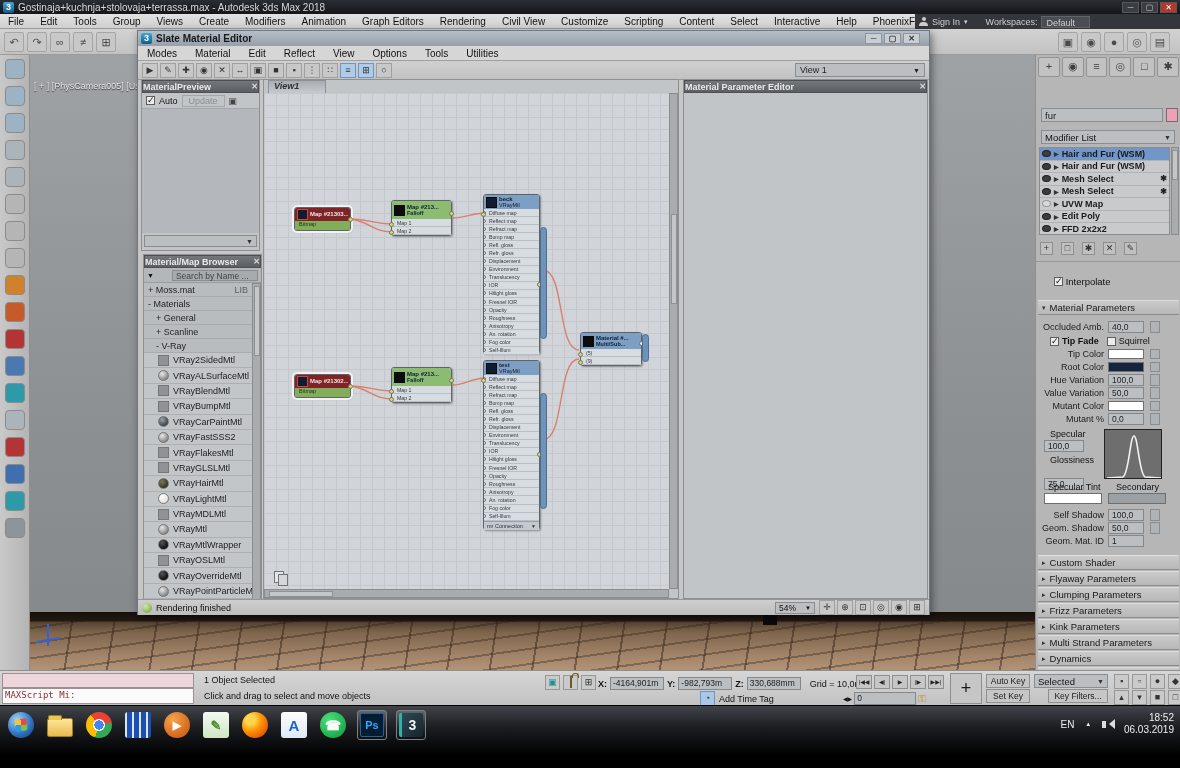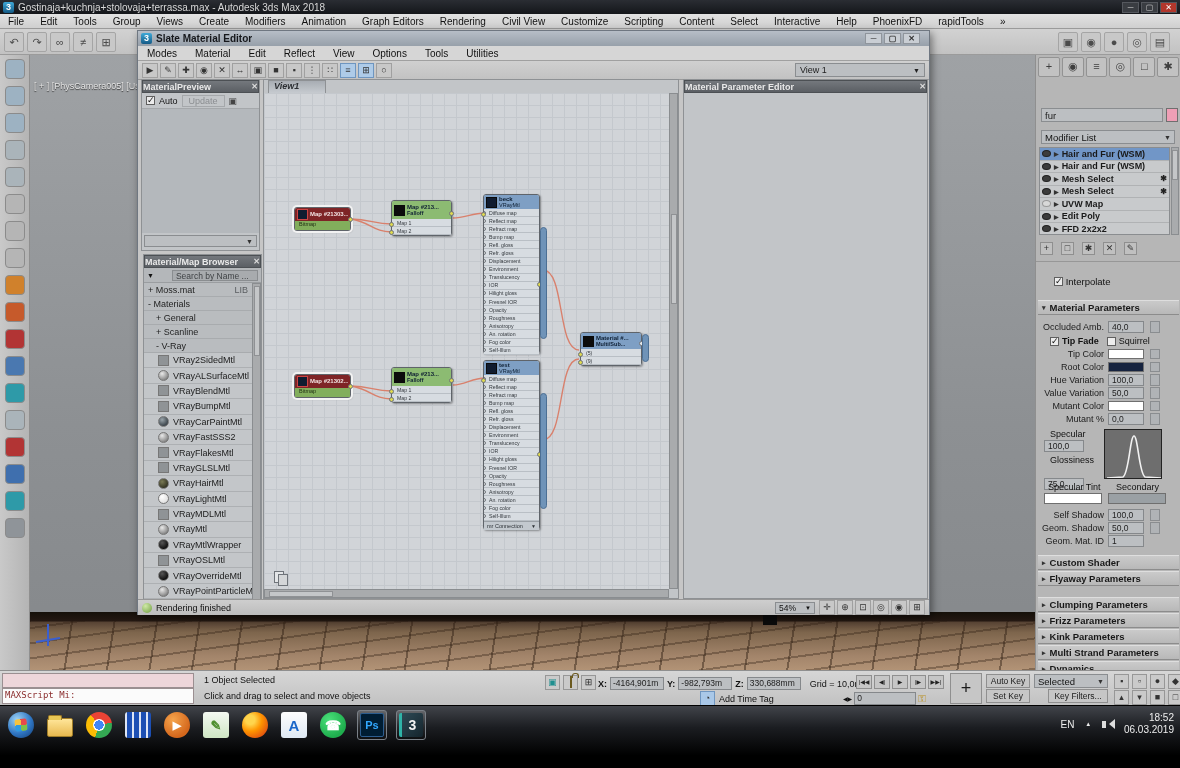--- a/index.html
+++ b/index.html
@@ -64,21 +64,21 @@
   .sico{margin-left:auto;font-size:8px;color:#222}
   .sbar{position:absolute;background:#a9abad;border:1px solid #8a8d90}
   .sthumb{position:absolute;background:#c4c6c8;border:1px solid #8f9194}
   .toolrow{left:4px;top:186px;width:137px;height:15px;display:flex;gap:8px;align-items:center}
   .trico{width:13px;height:13px;background:#c0c0c0;border:1px solid #8f8f8f;font-size:9px;line-height:11px;
     text-align:center;color:#333}
   .cbx{display:inline-block;width:9px;height:9px;background:#ececec;border:1px solid #5f5f5f;position:relative;
     vertical-align:-1px}
   .cbx.on::after{content:"✓";position:absolute;left:0;top:-2px;font-size:9px;color:#111}
   .rollout{height:15px;background:linear-gradient(#cacaca,#b8b8b8);border-top:1px solid #dedede;
-    border-bottom:1px solid #8c8c8c;font-weight:bold;font-size:9.5px;display:flex;align-items:center;
+    border-bottom:1px solid #8c8c8c;font-weight:normal;font-size:9.5px;display:flex;align-items:center;
     padding:0 4px;color:#181818}
   .rollout::before{content:"▸";font-size:7px;margin-right:4px;color:#333}
   .rollout.open::before{content:"▾"}
   .prow{position:absolute;height:12px;font-size:9px;display:flex;align-items:center}
   .plabel{display:inline-block;text-align:right;color:#1c1c1c}
   .spinf{background:#bcbfc2;border:1px solid #85888b;height:12px;font-size:8.5px;padding:0 8px 0 3px;
     color:#222;position:relative;text-align:left}
   .mbtn{width:10px;height:12px;background:#b0b3b6;border:1px solid #8a8d90}
   .curve{background:#6e6e6e;border:1px solid #222}
   
@@ -230,20 +230,27 @@
       <span class="mi">Customize</span>
       <span class="mi">Scripting</span>
       <span class="mi">Content</span>
       <span class="mi">Select</span>
       <span class="mi">Interactive</span>
       <span class="mi">Help</span>
       <span class="mi">PhoenixFD</span>
       <span class="mi">rapidTools</span>
       <span class="mi">»</span>
     </div>
+  <div class="abs acct">
+    <span class="person"></span>
+    <span>Sign In</span>
+    <span style="font-size:7px">▾</span>
+    <span style="margin-left:14px">Workspaces:</span>
+    <span style="background:#4a4d52;border:1px solid #606368;padding:0 14px 0 4px;height:12px;line-height:12px">Default</span>
+  </div>
 
   <div class="abs maintb">
     <span style="display:flex;gap:3px">
 
     <span class="tbi">↶</span>
         <span class="tbi">↷</span>
         <span class="tbi">∞</span>
         <span class="tbi">≠</span>
         <span class="tbi">⊞</span>
       </span>
@@ -444,21 +451,21 @@
       <span class="mbtn" style="margin-left:6px"></span>
     </div>
     <div class="prow" style="left:4px;top:480px;width:138px">
       <span class="plabel" style="width:64px">Geom. Mat. ID</span>
       <span class="spinf" style="width:36px;margin-left:4px">1</span>
     </div>
 
     <div class="abs" style="left:2px;top:500px;width:141px">
 
     <div class="rollout" style="margin-bottom:1px">Custom Shader</div>
-        <div class="rollout" style="margin-bottom:11px">Flyaway Parameters</div>
+        <div class="rollout" style="margin-bottom:1px">Flyaway Parameters</div>
         <div class="rollout" style="margin-bottom:1px">Clumping Parameters</div>
         <div class="rollout" style="margin-bottom:1px">Frizz Parameters</div>
         <div class="rollout" style="margin-bottom:1px">Kink Parameters</div>
         <div class="rollout" style="margin-bottom:1px">Multi Strand Parameters</div>
         <div class="rollout" style="margin-bottom:1px">Dynamics</div>
         <div class="rollout" style="margin-bottom:1px">Display</div>
       </div>
   </div>
 
   <div class="abs statusbar">

